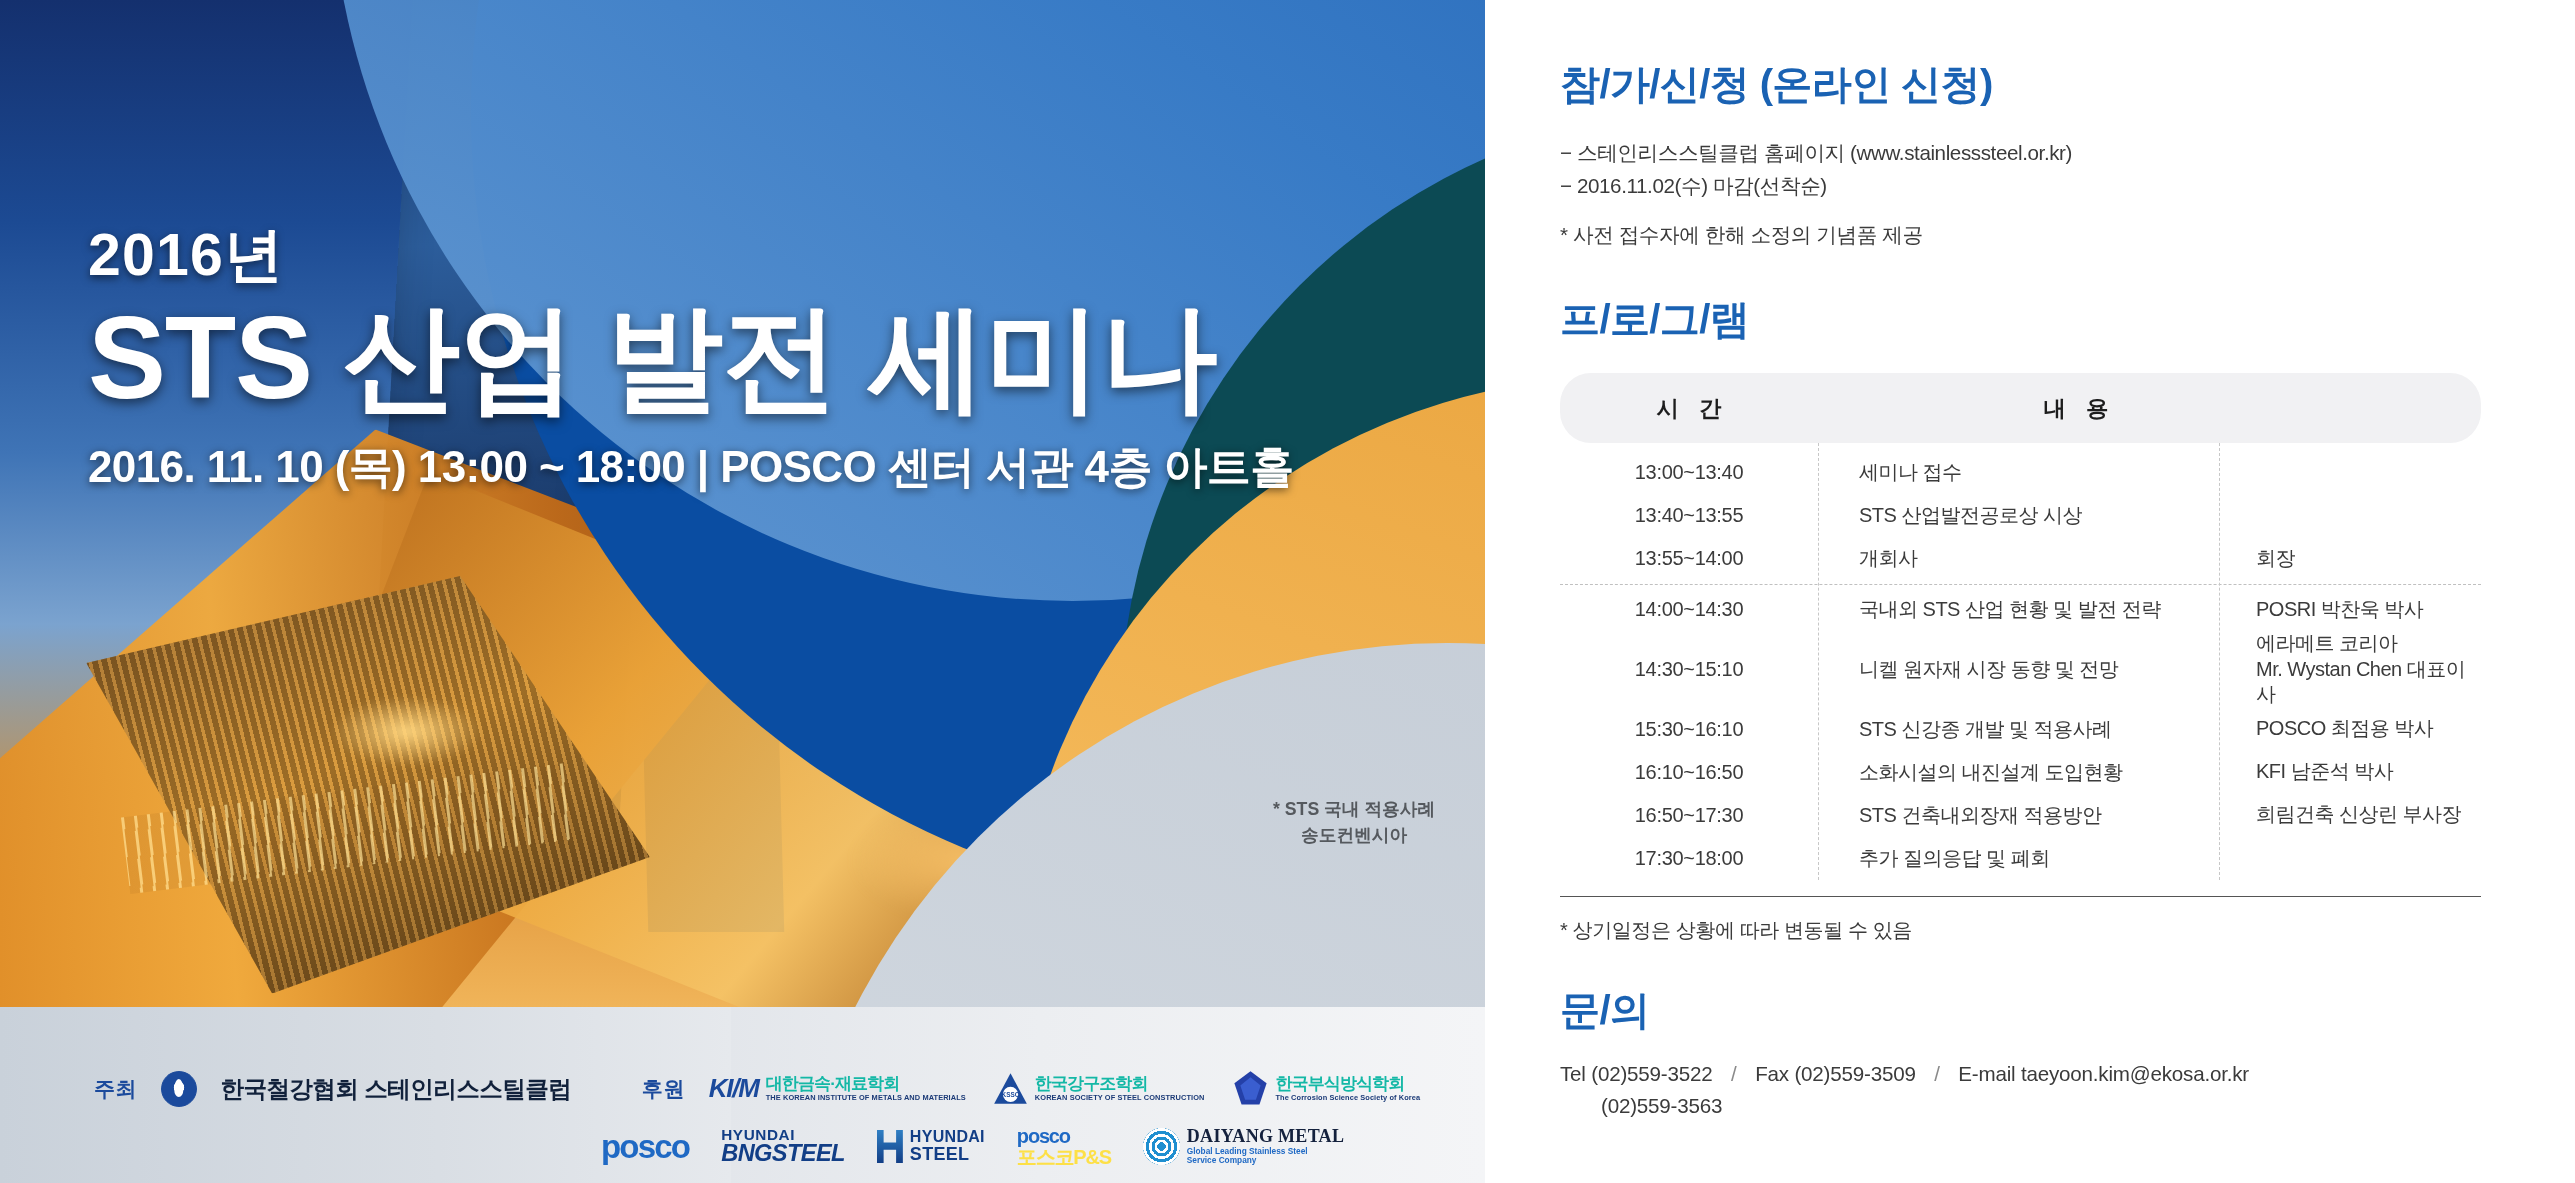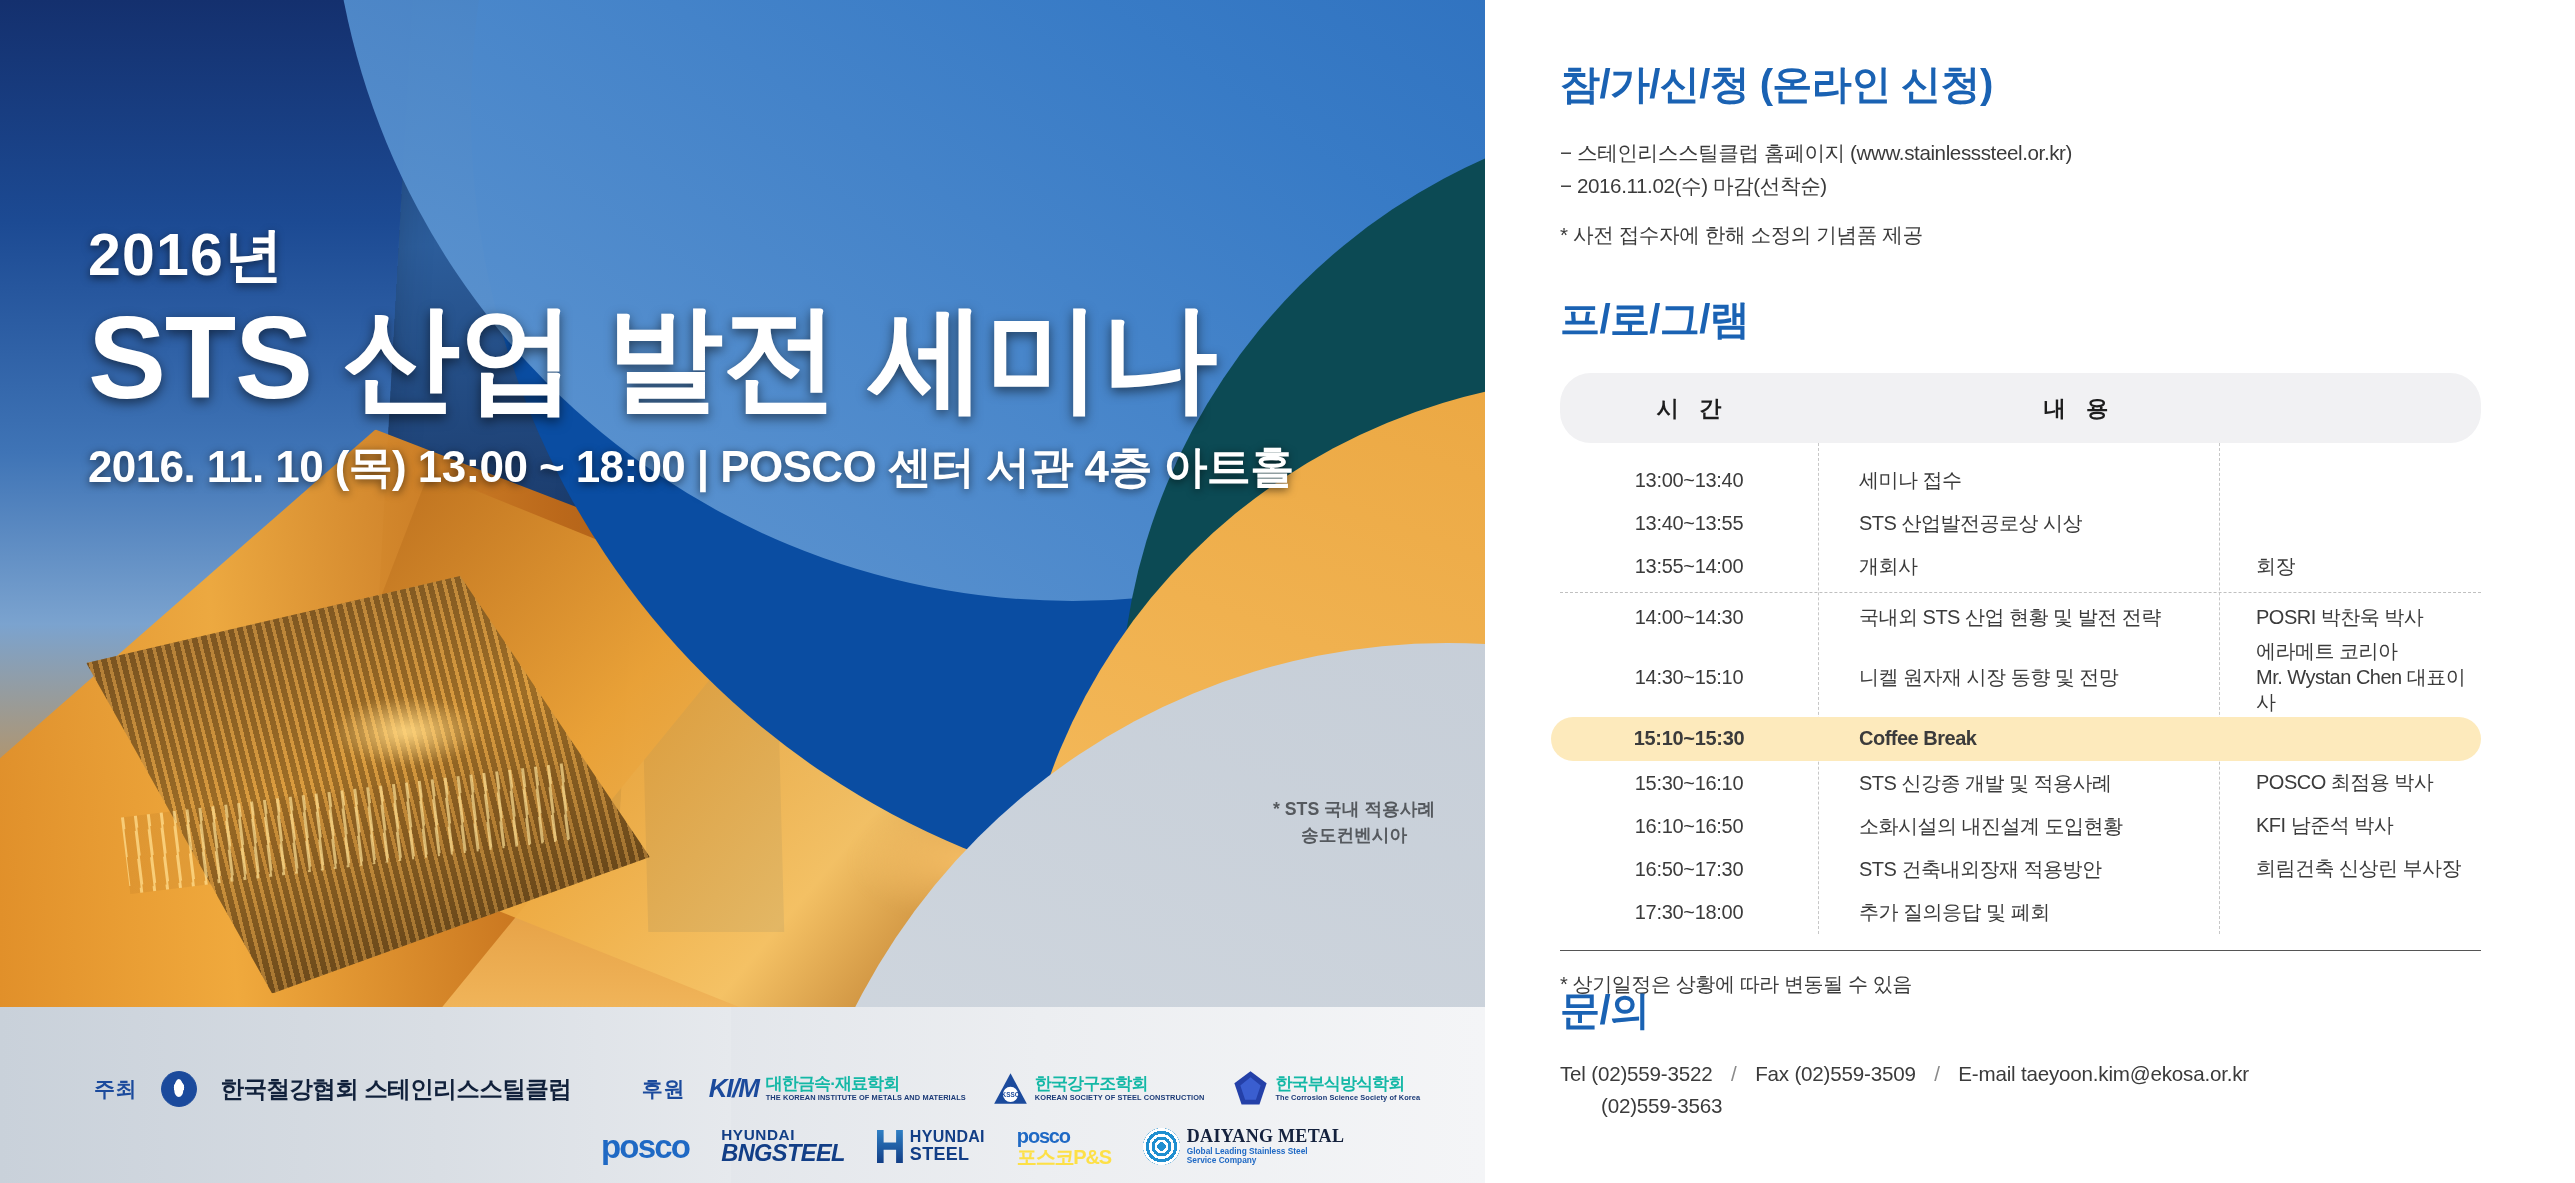--- a/index.html
+++ b/index.html
@@ -226,21 +226,21 @@
 
   .program-block{position:absolute;left:75px;top:292px;}
   .table-wrap{margin-top:26px;width:921px;position:relative;}
   .thead{
     height:70px;border-radius:31px;background:#f1f1f3;
     display:flex;align-items:center;
   }
   .th-time{width:258px;text-align:center;font-size:22.4px;font-weight:700;color:#1d1d1d;letter-spacing:7px;text-indent:7px;}
   .th-body{flex:1;text-align:center;font-size:22.4px;font-weight:700;color:#1d1d1d;letter-spacing:7px;text-indent:7px;padding-right:147px;}
 
-  .tbody{position:relative;padding-top:16px;}
+  .tbody{position:relative;padding-top:8px;}
   
   .vline{
     position:absolute;top:0;bottom:0;width:0;
     border-left:1.2px dashed #c7c7c7;
   }
   .vline.v1{left:258px;}
   .vline.v2{left:659px;}
 
   .trow{
     position:relative;display:flex;align-items:center;
@@ -450,26 +450,20 @@
             <div class="c-body">국내외 STS 산업 현황 및 발전 전략</div>
             <div class="c-who">POSRI 박찬욱 박사</div>
           </div>
           <div class="trow tall">
             <div class="c-time">14:30~15:10</div>
             <div class="c-body">니켈 원자재 시장 동향 및 전망</div>
             <div class="c-who">에라메트 코리아
 Mr. Wystan Chen 대표이사</div>
           </div>
 
-          <div class="trow hl">
-            <div class="hl-bg"></div>
-            <div class="c-time">15:10~15:30</div>
-            <div class="c-body">Coffee Break</div>
-            <div class="c-who"></div>
-          </div>
 
           <div class="trow">
             <div class="c-time">15:30~16:10</div>
             <div class="c-body">STS 신강종 개발 및 적용사례</div>
             <div class="c-who">POSCO 최점용 박사</div>
           </div>
           <div class="trow">
             <div class="c-time">16:10~16:50</div>
             <div class="c-body">소화시설의 내진설계 도입현황</div>
             <div class="c-who">KFI 남준석 박사</div>

